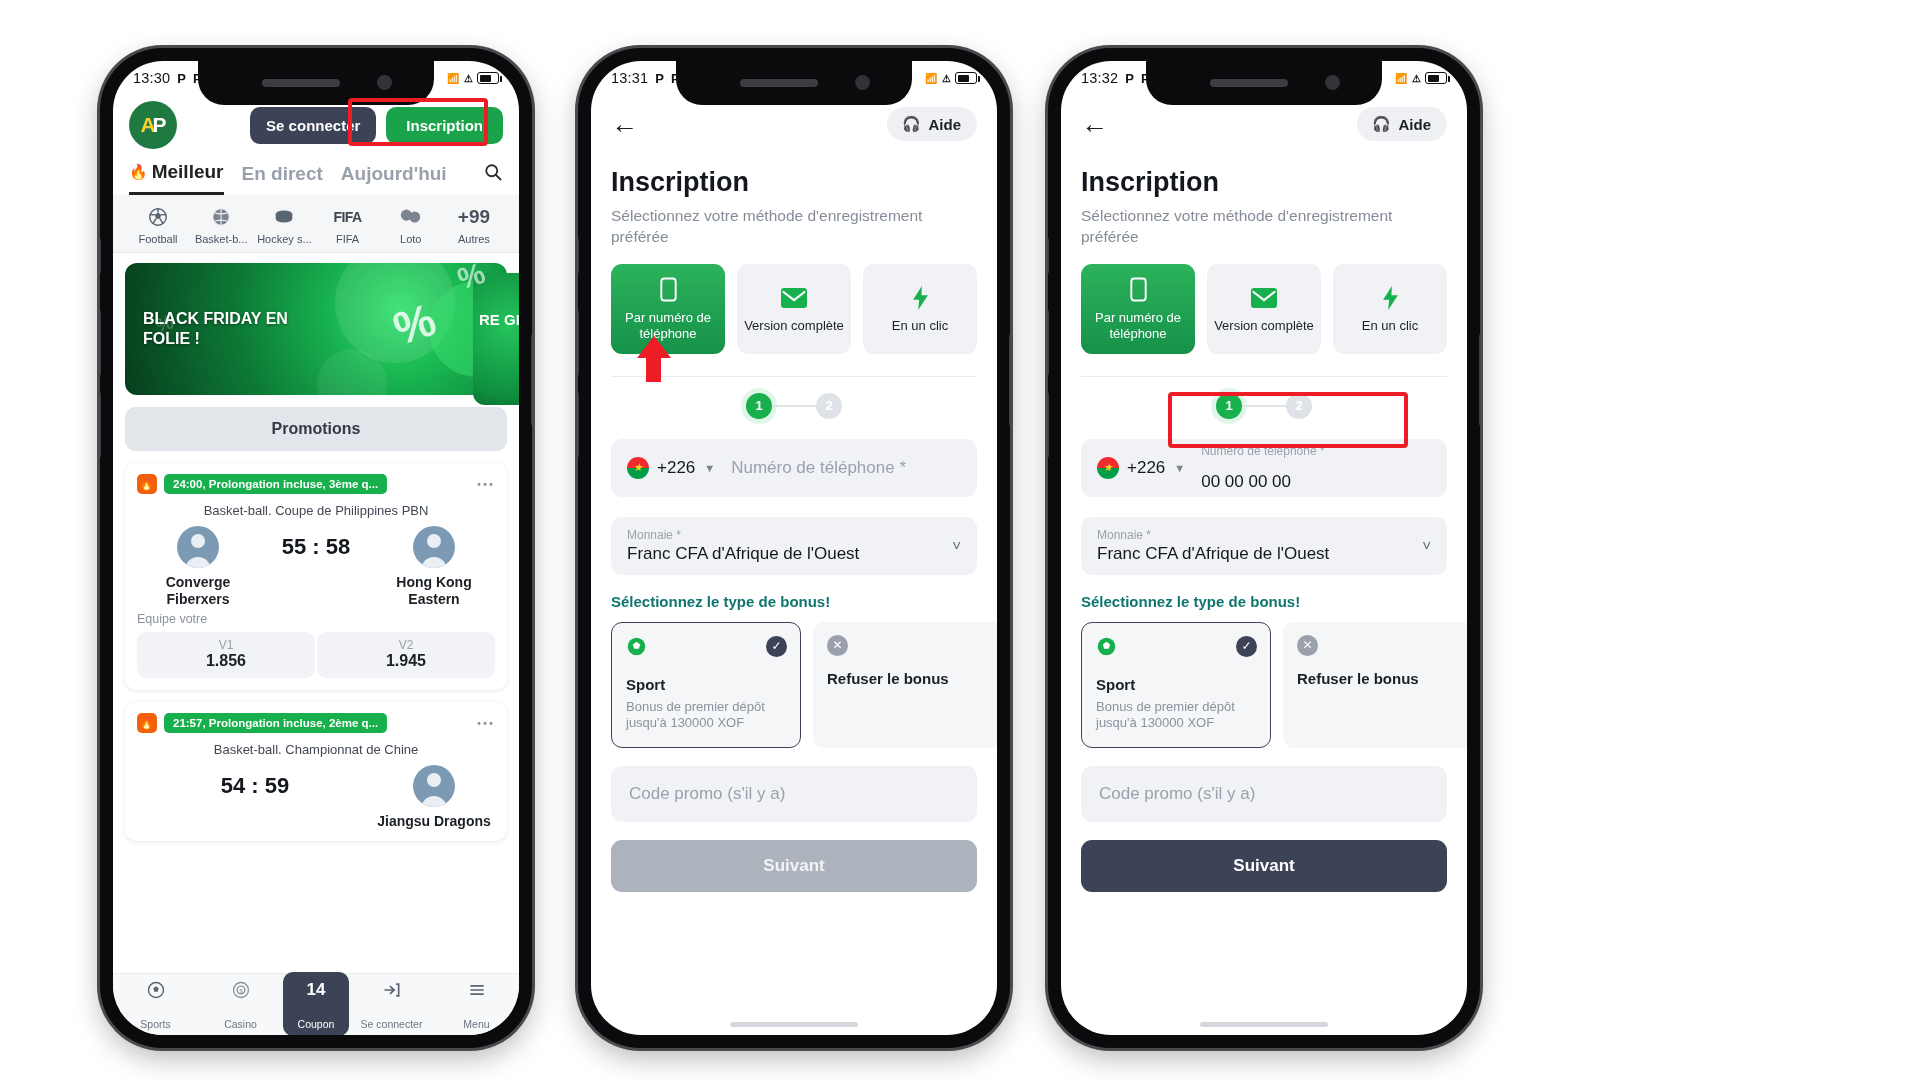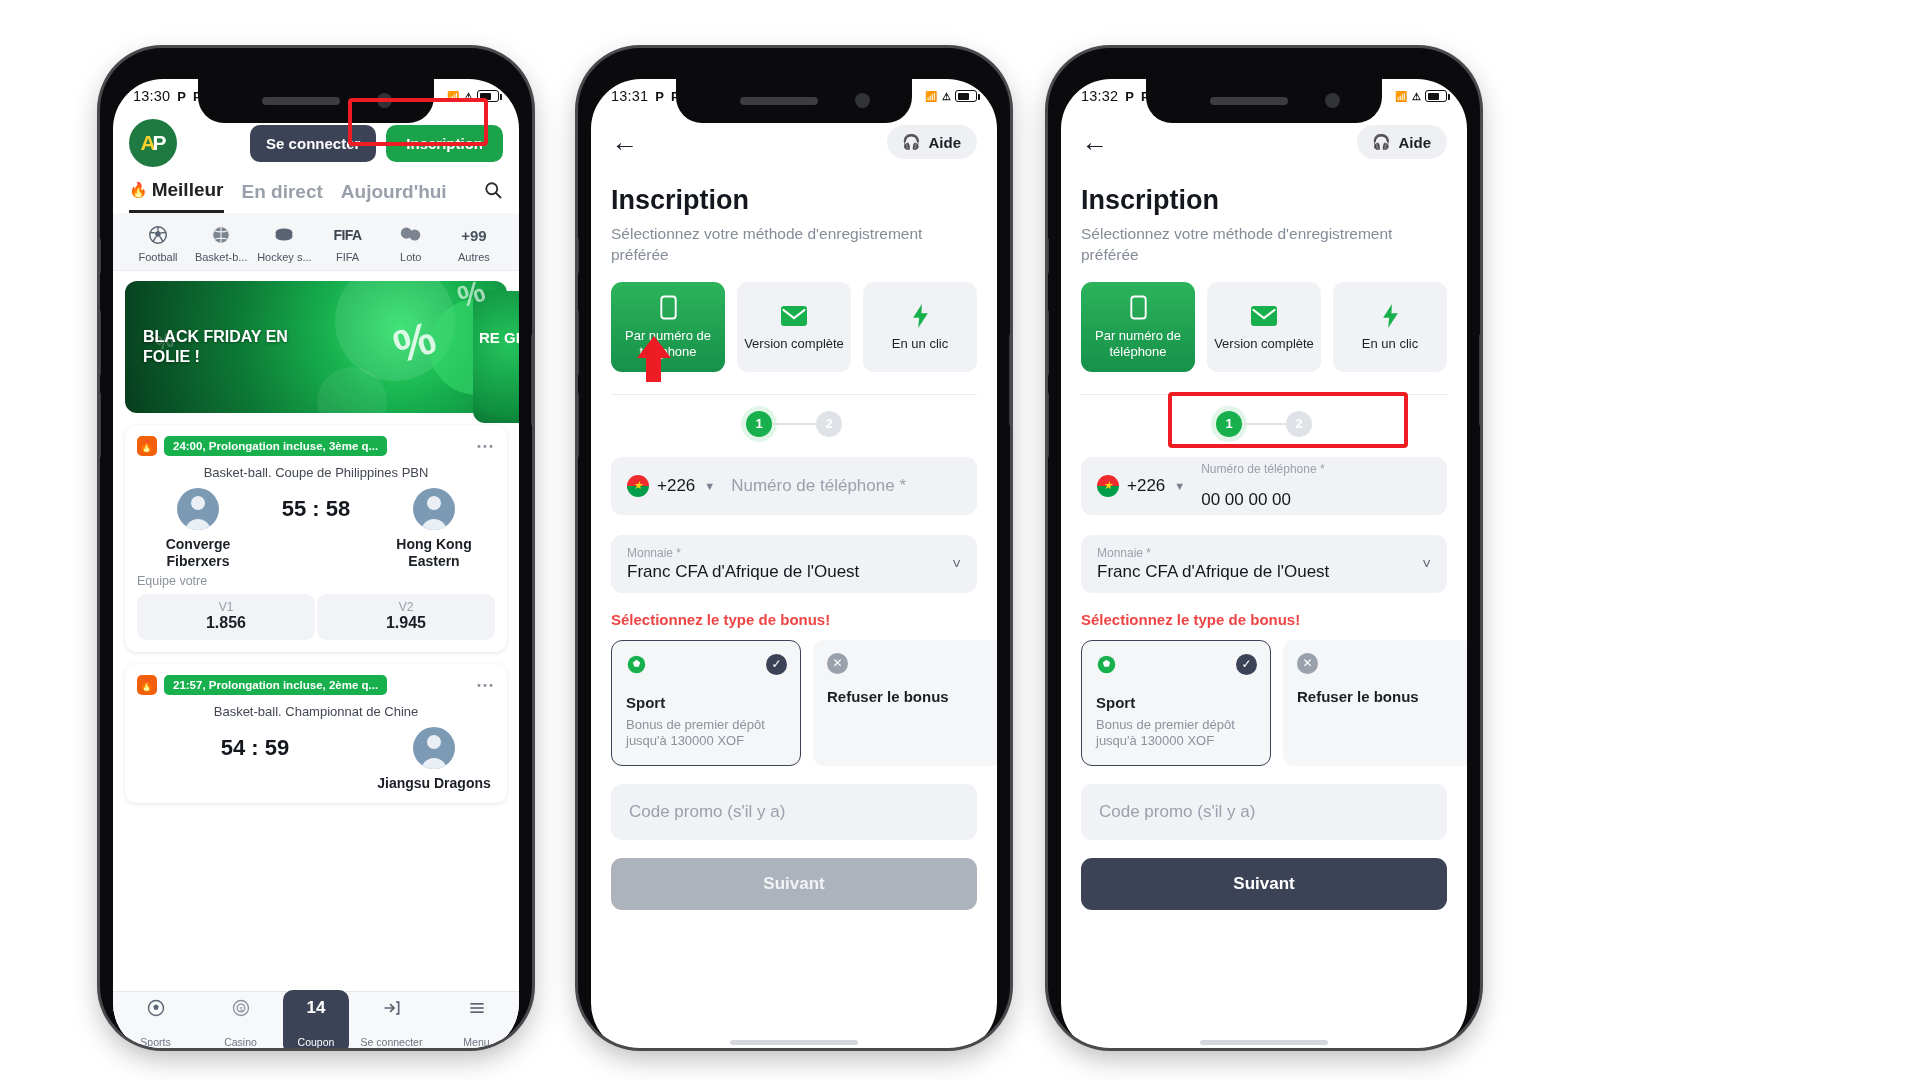--- a/index.html
+++ b/index.html
@@ -15,21 +15,21 @@
   .phone {
     position: absolute;
     width: 432px; height: 1000px;
     background: #0b0b0d;
     border-radius: 62px;
     box-shadow: 0 0 0 3px #4a4a4e, 0 10px 28px rgba(0,0,0,.28);
     overflow: hidden;
   }
   .phone .screen {
     position: absolute;
-    left: 13px; top: 31px;
+    left: 13px; top: 13px;
     width: 406px; height: 974px;
     background: #ffffff;
     border-radius: 50px;
     overflow: hidden;
   }
   .notch {
     position: absolute;
     left: 50%; transform: translateX(-50%);
     top: 0;
     width: 236px; height: 44px;
@@ -116,21 +116,21 @@
   .tab-search { margin-left: auto; padding-bottom: 9px; color: #2b2b2b; }
 
   .cats {
     display: flex; justify-content: space-between;
     background: #f5f6f8; padding: 9px 14px 7px 14px;
     border-bottom: 1px solid #e8eaee;
   }
   .cat { display:flex; flex-direction: column; align-items: center; gap: 3px; width: 62px;}
   .cat .ic { height: 26px; display:flex; align-items:center; justify-content:center; color:#5a6472;}
   .cat .lb { font-size: 11px; color: #4b5361; white-space: nowrap; }
-  .cat .more { font-size: 15px; font-weight: 700; color:#4b5361; }
+  .cat .more { font-size: 19px; font-weight: 700; color:#4b5361; }
 
   .banner {
     margin: 10px 12px 0 12px; height: 132px; border-radius: 12px;
     background: radial-gradient(circle at 72% 36%, #2ee06a 0%, #17b04e 26%, #0d7a36 56%, #073d1d 100%);
     position: relative; overflow: hidden;
     display: flex; align-items: center;
   }
   .banner .bt {
     color: #fff; font-weight: 800; font-size: 16px; line-height: 1.25;
     padding-left: 18px; position: relative; z-index: 3; max-width: 180px;
@@ -260,21 +260,21 @@
   .flag .st { position:absolute; left:50%; top:50%; transform:translate(-50%,-52%); color:#fcd116; font-size:11px; line-height:1;}
   .cc { font-size: 17px; color:#14181e; font-weight: 500; }
   .caret { margin-left: 9px; color:#7b8491; font-size: 11px; }
   .phone-ph { margin-left: 16px; font-size: 17px; color:#9aa1ac; }
   .field .lbl { font-size: 12px; color:#9aa1ac; }
   .field .val { font-size: 17px; color:#14181e; margin-top: 2px; }
   .field.row-filled { flex-direction: row; align-items: center; }
   .field .growcol { display:flex; flex-direction:column; justify-content:center; flex:1; }
   .chev { margin-left:auto; color:#5c6672; font-size: 15px; }
 
-  .section-lbl { margin: 18px 20px 0 20px; font-size: 15px; font-weight: 700; color:#ef4444; }
+  .section-lbl { margin: 18px 20px 0 20px; font-size: 15px; font-weight: 700; color:#0f766e; }
 
   .bonuses { display:flex; gap: 12px; padding: 12px 20px 0 20px; }
   .bonus {
     width: 190px; flex: 0 0 auto; border-radius: 11px; background:#f5f6f8;
     padding: 13px 14px 15px 14px; position: relative;
   }
   .bonus.sel { border: 1.6px solid #3d4356; background:#f5f6f8; }
   .bonus .bi { font-size: 20px; color:#18b04d; }
   .bonus .chk {
     position:absolute; right:13px; top:13px; width:21px;height:21px;border-radius:50%;
@@ -423,20 +423,21 @@
           <span class="bbl b2"></span>
           <span class="bbl b3"></span>
           <span class="pct pct3">%</span>
           <span class="pct">%</span>
           <span class="pct pct2">%</span>
           <div class="bt">BLACK FRIDAY EN FOLIE !</div>
         </div>
         <div class="banner2">RE GR</div>
       </div>
 
+      <div class="promo-bar">Promotions</div>
 
       <div class="match">
         <div class="m-top">
           <span class="fire">🔥</span>
           <span class="live-chip">24:00, Prolongation incluse, 3ème q...</span>
           <span class="dots">⋯</span>
         </div>
         <div class="m-league">Basket-ball. Coupe de Philippines PBN</div>
         <div class="m-body">
           <div class="team">

